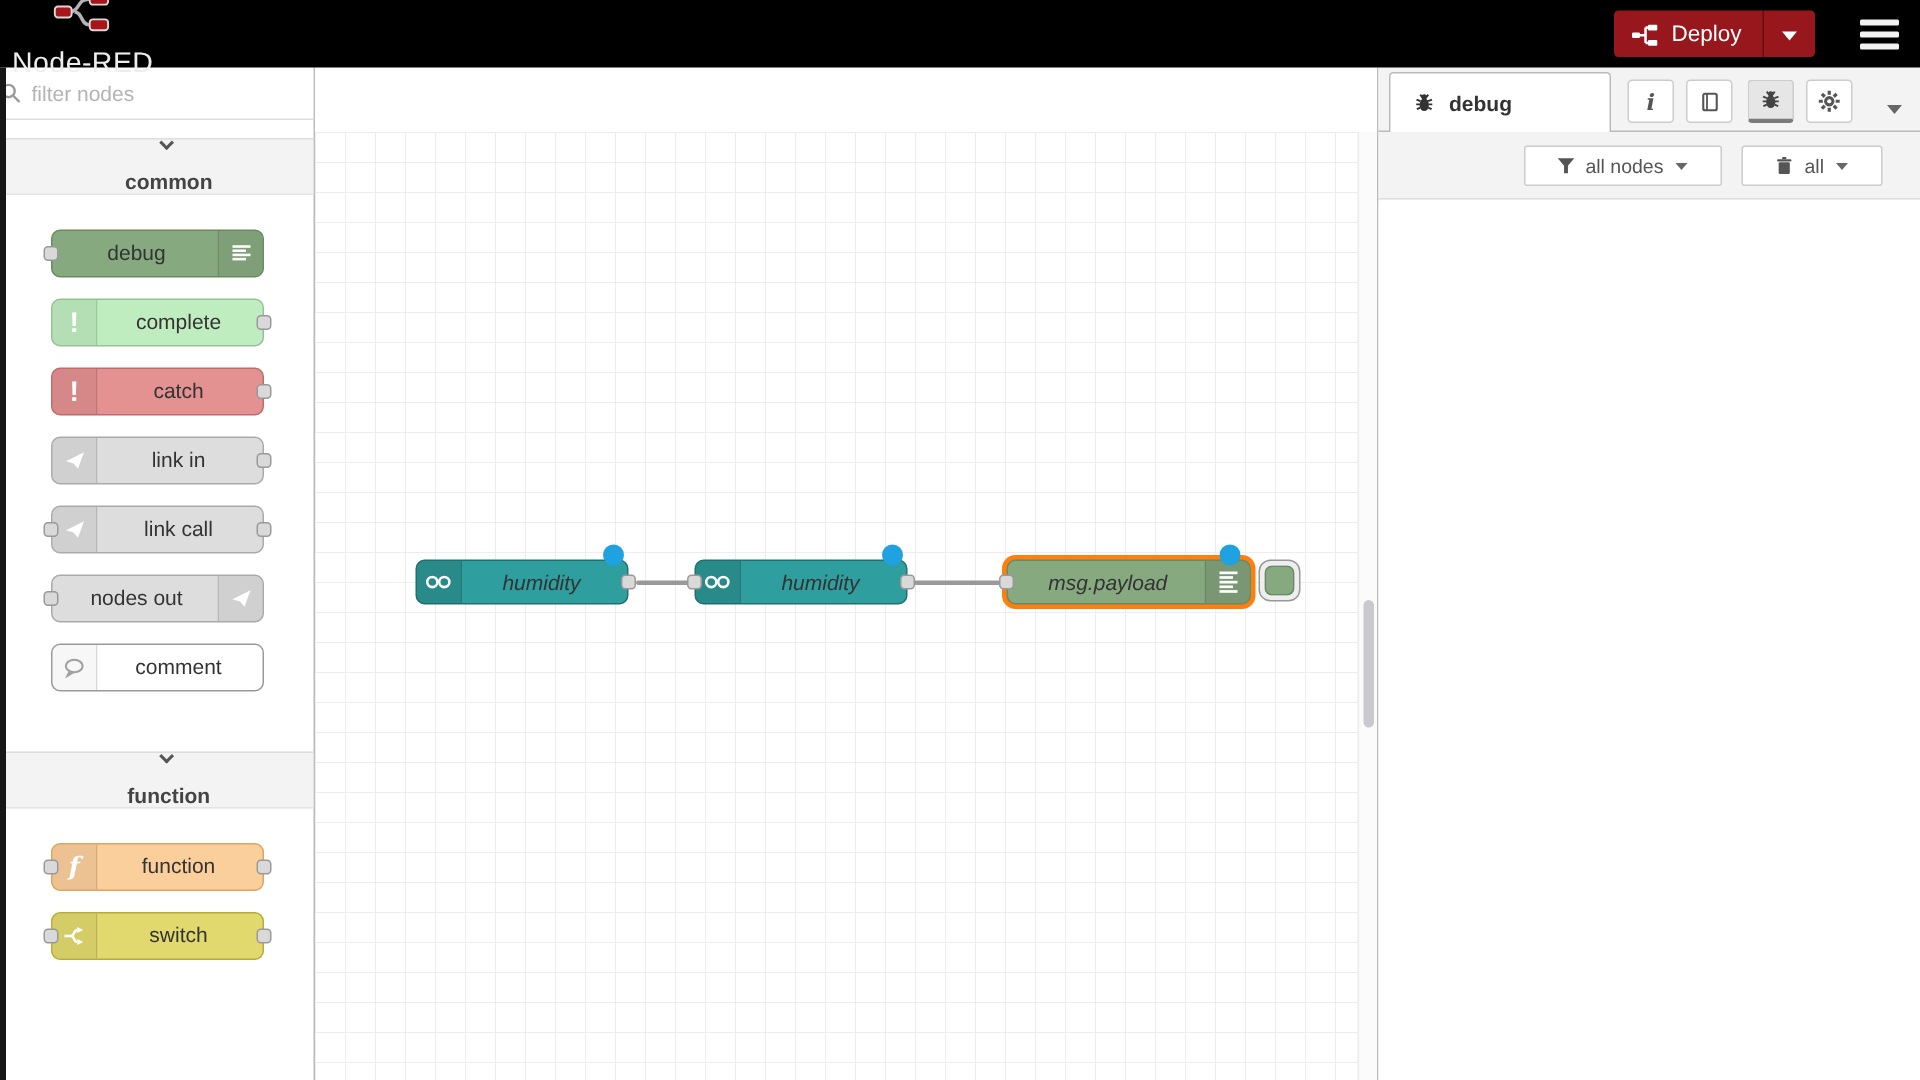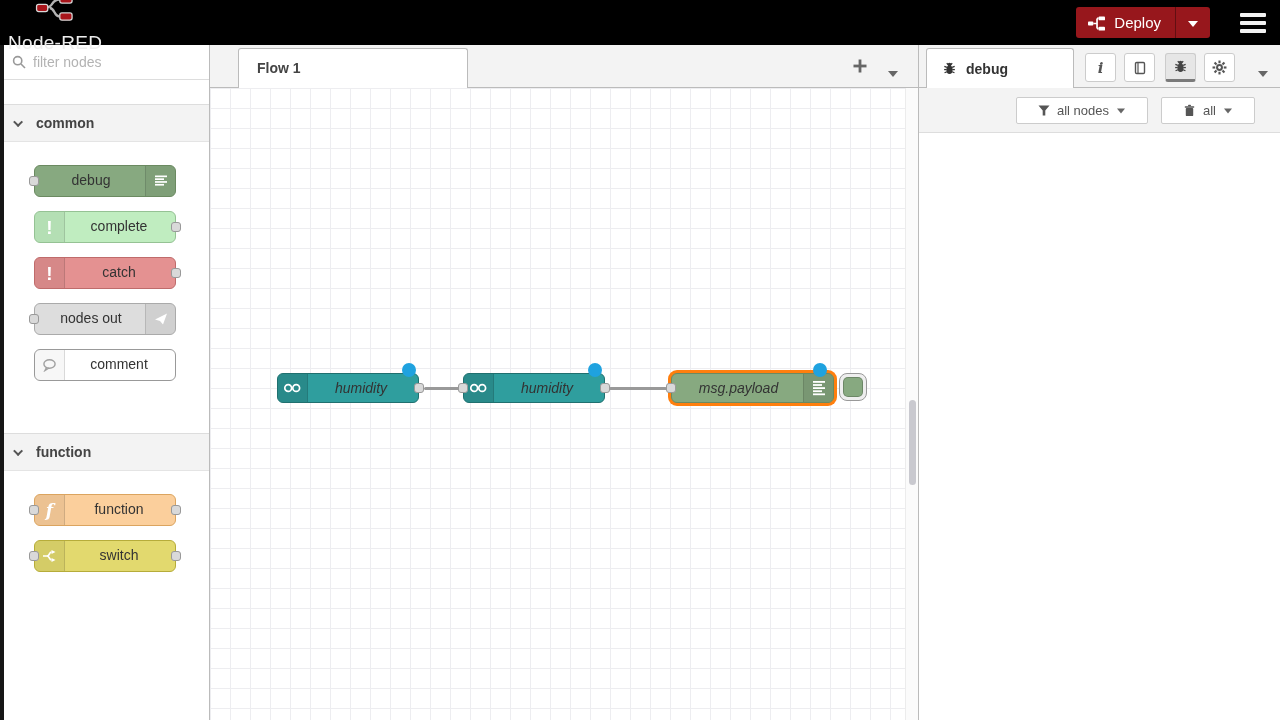--- a/index.html
+++ b/index.html
@@ -24,27 +24,27 @@
   #hamburger { margin-left:30px; cursor:pointer; }
   #hamburger div { width:26px; height:4px; background:#f2f2f2; margin:4px 0; border-radius:1px; }
 
   
   #left-edge { position:absolute; left:0; top:45px; width:4px; bottom:0; background:#161616; z-index:55; }
 
   
   #palette { position:absolute; left:0; top:45px; bottom:0; width:210px; background:#fff;
              border-right:1px solid #bbb; overflow:hidden; }
   #palette-search { height:35px; border-bottom:1px solid #ddd; display:flex; align-items:center;
-                    gap:7px; padding-left:12px; background:#fff; }
+                    gap:7px; background:#fff; }
   #palette-search input { border:none; outline:none; width:150px; font-size:14px; color:#666;
                           font-family:inherit; background:transparent; }
   #palette-search input::placeholder { color:#b3b3b3; }
-  .cat-header { margin-top:24px; height:38px; background:#f3f3f3; border-top:1px solid #ddd;
+  .cat-header { margin-top:12px; height:38px; background:#f3f3f3; border-top:1px solid #ddd;
                 border-bottom:1px solid #e4e4e4; display:flex; align-items:center; gap:13px;
-                padding-left:16px; font-weight:bold; font-size:14px; color:#444; cursor:pointer; }
+                padding-left:16px; font-weight:bold; font-size:14px; color:#444; cursor:pointer;flex-direction:column; }
   .chev { width:7px; height:7px; border-left:2px solid #555; border-bottom:2px solid #555;
           transform:rotate(-45deg) translateY(-2px); }
   .cat-nodes { padding:23px 0 14px 0; }
   .pnode { position:relative; width:142px; height:32px; margin:0 0 14px 34px;
            border:1px solid #999; border-radius:6px; cursor:move; }
   .icon-region { position:absolute; top:0; bottom:0; width:30px; display:flex; align-items:center;
                  justify-content:center; background:rgba(0,0,0,.06); }
   .icon-region.left  { left:0;  border-right:1px solid rgba(0,0,0,.12); border-radius:5px 0 0 5px; }
   .icon-region.right { right:0; border-left:1px solid rgba(0,0,0,.12);  border-radius:0 5px 5px 0; }
   .plabel { position:absolute; top:0; left:30px; right:2px; line-height:29px; font-size:14px;
@@ -193,21 +193,40 @@
 
       <div class="pnode" style="background-color: rgb(228, 145, 145); border-color: rgb(191, 107, 107);">
         <span class="icon-region left">
             <span class="excl">!</span>
           </span>
         <span class="plabel">catch</span>
         <span class="port out"></span>
       </div>
 
 
-
+      <div class="pnode" style="background-color: rgb(221, 221, 221); border-color: rgb(170, 170, 170);">
+        <span class="icon-region left">
+          <svg width="14" height="14" viewBox="0 0 14 14">
+            <polygon points="1,7.5 13,1.5 9,12.5 6,9 1,7.5" fill="#fff"></polygon>
+            </svg>
+        </span>
+        <span class="plabel">link in</span>
+        <span class="port out"></span>
+      </div>
+
+      <div class="pnode" style="background-color: rgb(221, 221, 221); border-color: rgb(170, 170, 170);">
+        <span class="icon-region left">
+          <svg width="14" height="14" viewBox="0 0 14 14">
+            <polygon points="1,7.5 13,1.5 9,12.5 6,9 1,7.5" fill="#fff"></polygon>
+            </svg>
+        </span>
+        <span class="plabel">link call</span>
+        <span class="port in"></span>
+        <span class="port out"></span>
+      </div>
 
       <div class="pnode icon-right" style="background-color: rgb(221, 221, 221); border-color: rgb(170, 170, 170);">
         <span class="icon-region right">
           <svg width="14" height="14" viewBox="0 0 14 14">
             <polygon points="1,7.5 13,1.5 9,12.5 6,9 1,7.5" fill="#fff"></polygon>
             </svg>
         </span>
         <span class="plabel">nodes out</span>
         <span class="port in"></span>
       </div>
@@ -248,30 +267,20 @@
             </svg>
         </span>
         <span class="plabel">switch</span>
         <span class="port in"></span>
         <span class="port out"></span>
       </div>
     </div>
   </div>
 
   <div id="workspace">
-    <div id="tabbar">
-      <div id="flow-tab">Flow 1</div>
-      <div id="add-tab-btn">
-        <svg width="16" height="16" viewBox="0 0 16 16">
-          <rect x="6.6" y="1.5" width="2.8" height="13" fill="#666"></rect>
-          <rect x="1.5" y="6.6" width="13" height="2.8" fill="#666"></rect>
-          </svg>
-      </div>
-      <div id="tab-caret-btn"><span class="caret-gray"></span></div>
-    </div>
 
     <div id="canvas">
       <div class="wire" style="left:214px; top:299px; width:36px;"></div>
       <div class="wire" style="left:399px; top:299px; width:58px;"></div>
 
       <div class="fnode" style="left: 67px; top: 285px; width: 142px; background-color: rgb(47, 158, 158); border-color: rgb(32, 112, 111);">
         <span class="icon-region left" style="background:rgba(0,0,0,.12);">
           <svg width="19" height="14" viewBox="0 0 19 14">
               <g fill="none" stroke="#fff" stroke-width="1.7">
             <circle cx="5.2" cy="7" r="3.4"></circle>

